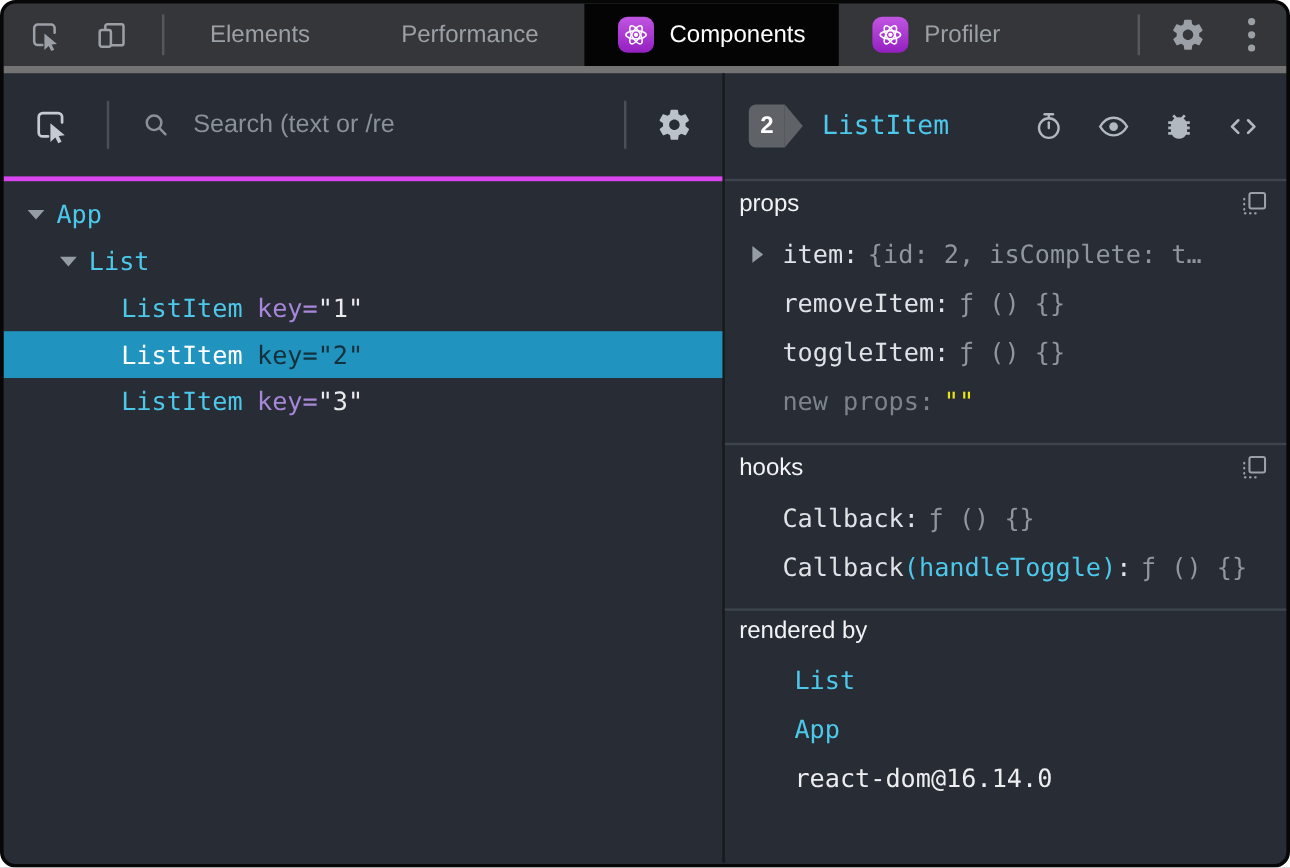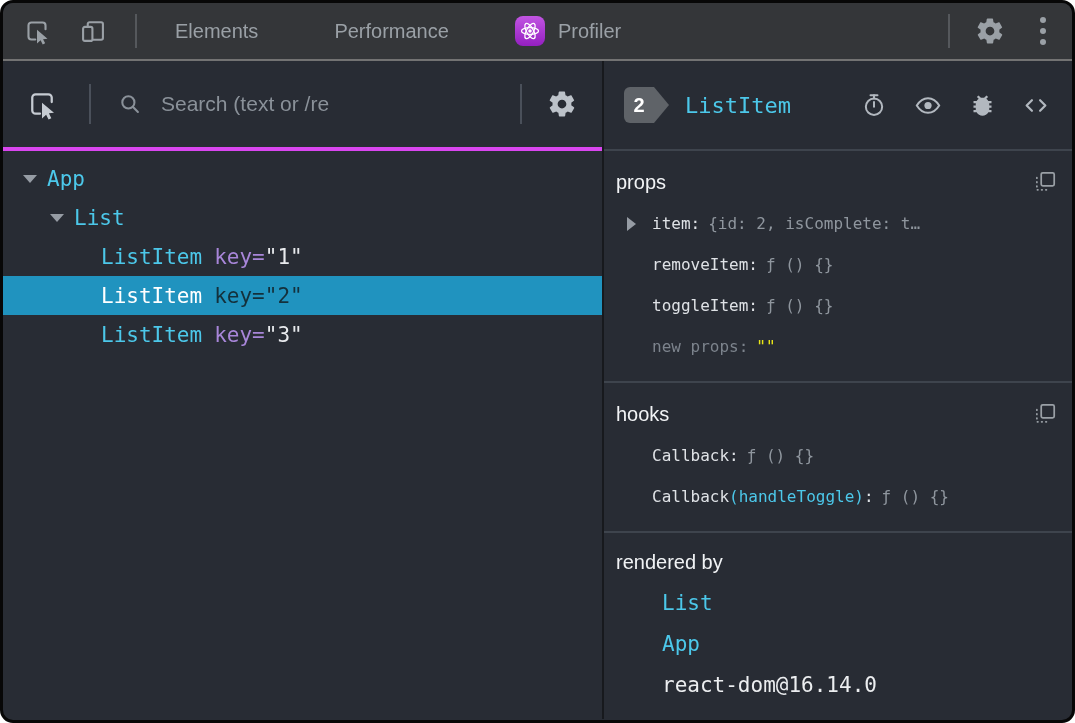--- a/index.html
+++ b/index.html
@@ -8,21 +8,21 @@
   .window {
     position:relative; width:1075px; height:723px;
     border:3px solid #070707; border-radius:13px; overflow:hidden;
     background:#282c34;
     font-family:"Liberation Sans", sans-serif;
   }
 
   
   .tabbar {
     display:flex; align-items:center; height:58px;
-    background:#343639; border-bottom:2px solid #737373;
+    background:#343639; border-bottom:6px solid #737373;
   }
   .tb-icon { display:flex; align-items:center; justify-content:center; width:32px; height:32px; color:#9aa0a6; }
   .tb-icon.first { margin-left:18px; }
   .tb-icon.device { margin-left:24px; }
   .tb-sep { width:2px; height:34px; background:#55585c; margin-left:26px; }
   .tab { height:100%; display:flex; align-items:center; gap:13px; padding:0 38px; font-size:20px; color:#9aa0a6; white-space:nowrap; }
   .tab.withicon { padding:0 28px; }
   .tab.selected { background:#040404; color:#ffffff; }
   .react-badge { width:30px; height:30px; border-radius:8px; background:linear-gradient(#c155e2,#941fc0); display:flex; align-items:center; justify-content:center; flex:none; }
   .spacer { flex:1; }
@@ -65,28 +65,28 @@
   .right { flex:1; display:flex; flex-direction:column; min-width:0; }
   .right-header { height:90px; flex:none; display:flex; align-items:center; padding:0 22px 0 20px; border-bottom:2px solid #3e444d; }
   .badge { display:flex; align-items:center; flex:none; }
   .badge-box { min-width:30px; height:36px; padding:0 5px; background:#5f6368; color:#fff; border-radius:6px 0 0 6px;
                display:flex; align-items:center; justify-content:center; font-size:20px; font-weight:700; }
   .badge-pt { width:0; height:0; border-top:18px solid transparent; border-bottom:18px solid transparent; border-left:15px solid #5f6368; }
   .comp-name { margin-left:16px; font-family:"DejaVu Sans Mono", monospace; font-size:22px; color:#4cc8ea; }
   .rh-icons { margin-left:auto; display:flex; gap:26px; align-items:center; color:#b2b8bf; }
   .rh-icons > span { display:flex; width:28px; height:28px; align-items:center; justify-content:center; }
 
-  .section { border-bottom:2px solid #3e444d; padding:12px 14px 14px 10px; }
+  .section { border-bottom:2px solid #3e444d; padding:0 14px 14px 10px; }
   .section.last { border-bottom:none; flex:1; }
   .sec-head { display:flex; align-items:center; justify-content:space-between; margin:6px 0 8px; }
   .sec-title { font-size:20px; color:#f1f3f5; margin-left:2px; }
   .copy-icon { color:#9aa0a6; display:flex; width:26px; height:26px; }
 
   .kv-row { position:relative; height:41px; display:flex; align-items:center; padding-left:38px;
-            font-family:"DejaVu Sans Mono", monospace; font-size:16px; white-space:nowrap; overflow:hidden; }
+            font-family:"DejaVu Sans Mono", monospace; font-size:21px; white-space:nowrap; overflow:hidden; }
   .row-arrow { position:absolute; left:13px; top:50%; transform:translateY(-50%);
                width:0; height:0; border-top:7px solid transparent; border-bottom:7px solid transparent; border-left:9px solid #969ca4; }
   .kv-name { color:#dfe2e6; }
   .kv-val  { color:#8f969e; margin-left:8px;text-align:center; }
   .kv-row.newentry .kv-name { color:#7c838c; }
   .kv-row.newentry .kv-val  { color:#e8e516; }
   .hk-target { color:#4cc8ea; }
   .hk-colon  { color:#dfe2e6; }
 
   .rb-item { height:41px; display:flex; align-items:center; padding-left:48px;
@@ -114,20 +114,33 @@
         <rect x="3.5" y="8.5" width="8" height="12" rx="1.5" fill="#343639"></rect>
       </svg>
     </div>
     <div class="tb-sep"></div>
 
     <div class="tab">
       <span>Elements</span>
     </div>
     <div class="tab">
       <span>Performance</span>
+    </div>
+    <div class="tab withicon selected">
+      <span class="react-badge">
+        <svg width="24" height="24" viewBox="0 0 24 24">
+          <g stroke="#ffffff" stroke-width="1.3" fill="none">
+            <ellipse cx="12" cy="12" rx="8.5" ry="3.4"></ellipse>
+            <ellipse cx="12" cy="12" rx="8.5" ry="3.4" transform="rotate(60 12 12)"></ellipse>
+            <ellipse cx="12" cy="12" rx="8.5" ry="3.4" transform="rotate(120 12 12)"></ellipse>
+          </g>
+          <circle cx="12" cy="12" r="1.8" fill="#ffffff"></circle>
+        </svg>
+      </span>
+      <span>Components</span>
     </div>
     <div class="tab withicon">
       <span class="react-badge">
         <svg width="24" height="24" viewBox="0 0 24 24">
           <g stroke="#ffffff" stroke-width="1.3" fill="none">
             <ellipse cx="12" cy="12" rx="8.5" ry="3.4"></ellipse>
             <ellipse cx="12" cy="12" rx="8.5" ry="3.4" transform="rotate(60 12 12)"></ellipse>
             <ellipse cx="12" cy="12" rx="8.5" ry="3.4" transform="rotate(120 12 12)"></ellipse>
           </g>
           <circle cx="12" cy="12" r="1.8" fill="#ffffff"></circle>

